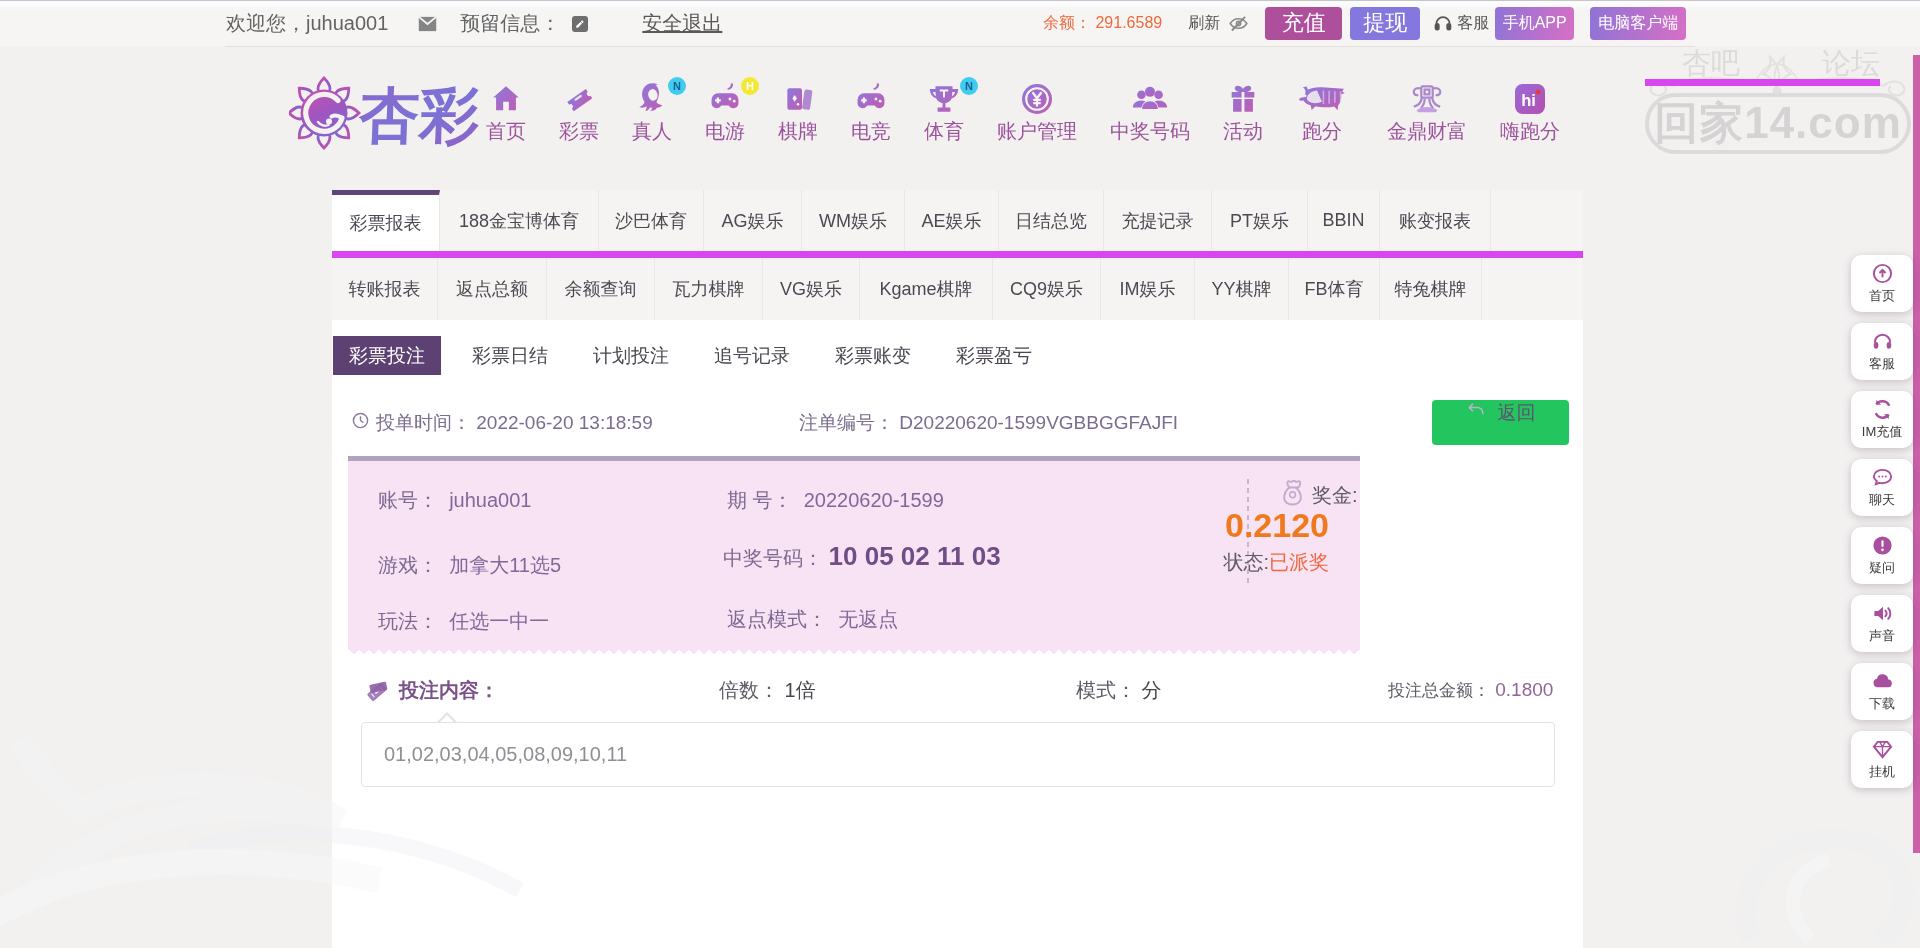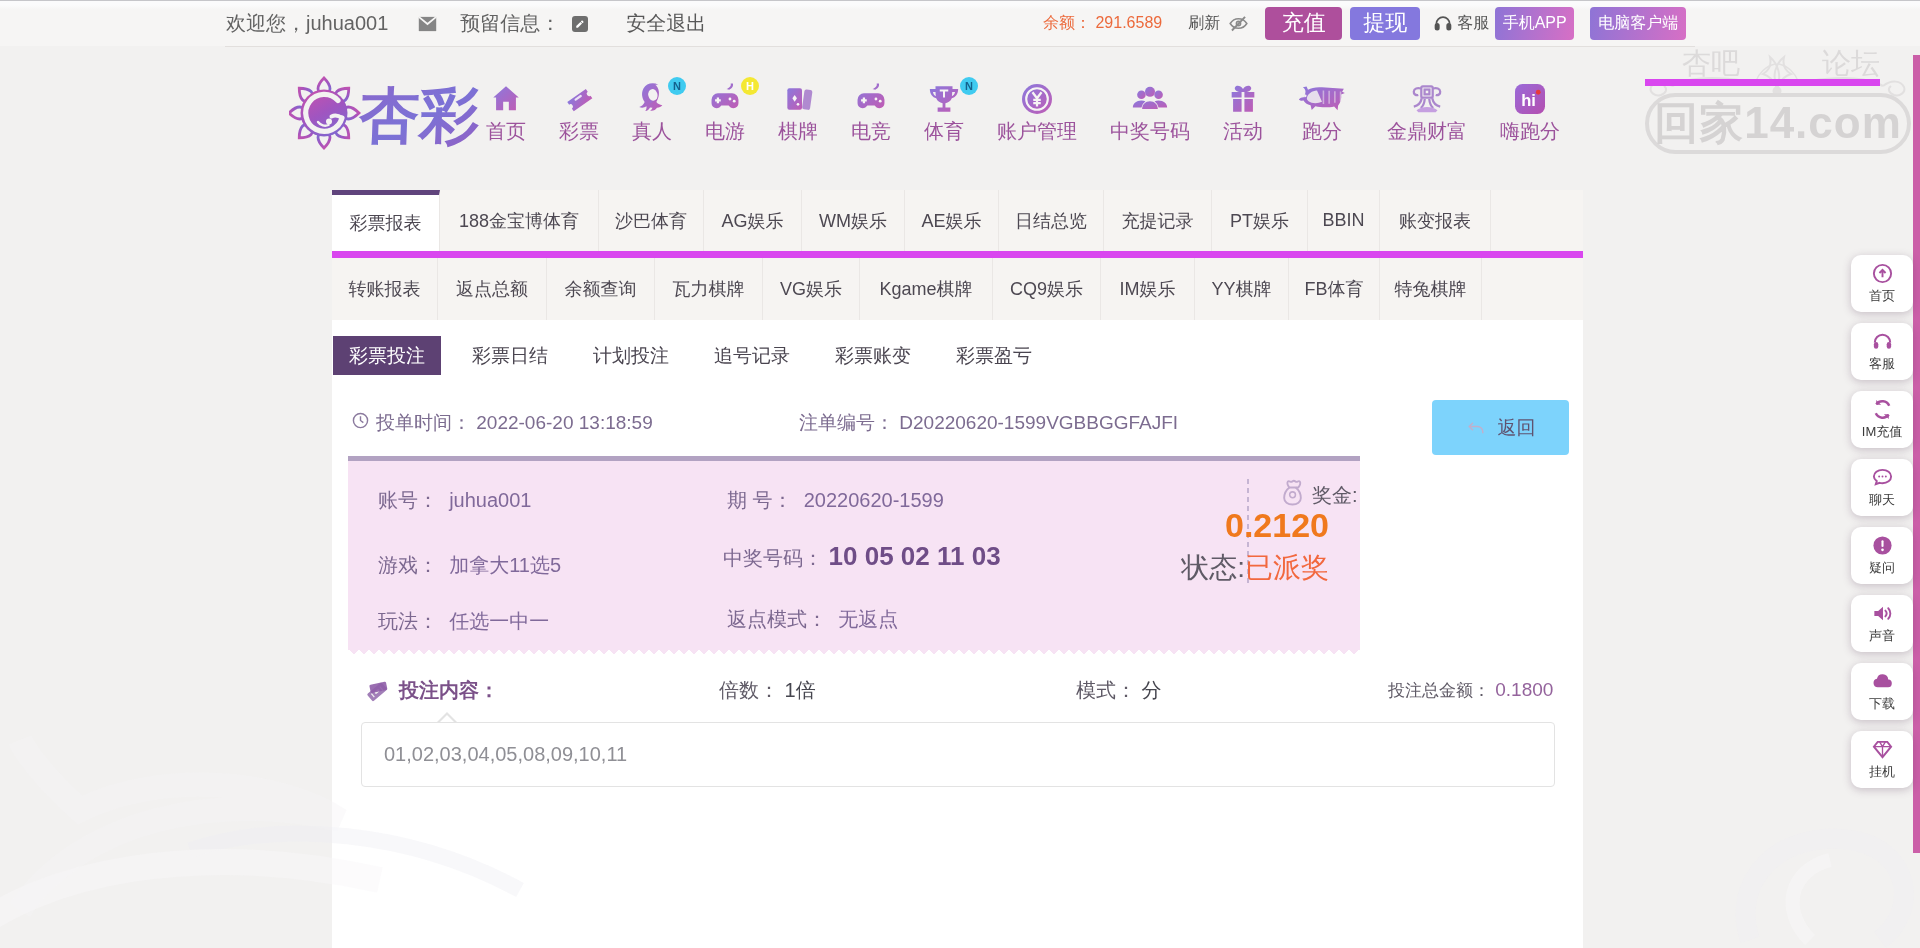--- a/index.html
+++ b/index.html
@@ -42,31 +42,31 @@
 .row2 .tab { height:62px; }
 .row1 { border-bottom:7px solid #d946ef; }
 .tab.active1 { background:#fff; border-top:5px solid #60447c; }
 .filler { flex:1; background:#f6f4f2; }
 
 #row3 { position:absolute; left:1px; top:146px; height:39px; display:flex; align-items:center; }
 .sub { font-size:19px; color:#4a4550; }
 .sub.active { width:108px; height:39px; background:#5d4173; color:#fff; display:flex; align-items:center; justify-content:center; }
 
 #inforow { position:absolute; left:0; top:210px; width:1251px; height:41px; font-size:19px; color:#7c6c90; }
-#backbtn { position:absolute; left:1100px; top:0; width:137px; height:55px; background:#7dd3fc; border-radius:4px; color:#5f5370; display:flex; align-items:center; justify-content:center; font-size:19px; }
+#backbtn { position:absolute; left:1100px; top:0; width:137px; height:45px; background:#22c55e; border-radius:4px; color:#5f5370; display:flex; align-items:flex-start; justify-content:center; font-size:19px; }
 
 #panel { position:absolute; left:16px; top:266px; width:1012px; }
 #panel .strip { height:5px; background:#b2a2c2; }
 #panel .pbody { position:relative; background:#f7e3f4; height:184px; }
 #panel .zig { height:10px; background:#f7e3f4; -webkit-mask:conic-gradient(from 135deg at top,#0000,#000 1deg 89deg,#0000 90deg) 50%/10px 100%; mask:conic-gradient(from 135deg at top,#0000,#000 1deg 89deg,#0000 90deg) 50%/10px 100%; transform:scaleY(-1); }
 .prow { position:absolute; font-size:20px; color:#7c6890; white-space:nowrap; }
 .pval { color:#80699a; }
 #dash { position:absolute; left:899px; top:18px; height:106px; width:2px; background:repeating-linear-gradient(#c6b5d3 0 5px, rgba(0,0,0,0) 5px 9px); }
 .bigwin { position:absolute; right:31px; top:45px; font-size:34px; font-weight:bold; color:#f0791d; }
-.status { position:absolute; right:31px; top:88px; font-size:28px; color:#5f5a66; }
+.status { position:absolute; right:31px; top:88px; font-size:20px; color:#5f5a66; }
 .status b { color:#f2683e; font-weight:normal; }
 
 #betrow { position:absolute; left:0; top:487px; width:1251px; font-size:20px; color:#5f5a66; }
 #betrow .lbl-main { font-size:20px; font-weight:bold; color:#7b5189; }
 #betbox { position:absolute; left:29px; top:532px; width:1194px; height:65px; border:1px solid #e3e3e3; border-radius:4px; background:#fff; color:#8f8f95; font-size:20px; display:flex; align-items:center; padding-left:22px; }
 #notch { position:absolute; left:105px; top:522px; width:0; height:0; border-left:10px solid transparent; border-right:10px solid transparent; border-bottom:10px solid #e3e3e3; }
 #notch2 { position:absolute; left:107px; top:525px; width:0; height:0; border-left:8px solid transparent; border-right:8px solid transparent; border-bottom:8px solid #fff; }
 
 .tool { position:absolute; left:1851px; width:62px; height:57px; background:#fff; border-radius:10px; box-shadow:0 2px 8px rgba(90,60,90,.28); display:flex; flex-direction:column; align-items:center; justify-content:center; z-index:5; }
 .tool .tlabel { font-size:13px; color:#3a3a3a; margin-top:2px; }
@@ -85,21 +85,21 @@
           <path d="M1 1h22v18H1z" fill="#858585"></path>
           <path d="M1 1l11 9L23 1" stroke="#f6f5f4" stroke-width="2.2" fill="none"></path>
         </svg>
     <span style="margin-right:12px">预留信息：</span>
     <span class="edit-sq">
           <svg width="10" height="10" viewBox="0 0 24 24">
             <path d="M3 17l10-10 4 4-10 10H3v-4z" fill="#fff"></path>
             <path d="M14 6l3-3 4 4-3 3z" fill="#fff"></path>
           </svg>
         </span>
-    <span style="margin-left:38px;color:#585858">安全退出</span>
+    <span style="margin-left:54px;text-decoration:underline;color:#585858">安全退出</span>
   </div>
   <div class="tb-right">
   </div>
  </div>
 </div>
 <div id="tbright" style="position:absolute;top:0;left:1043px;height:46px;display:flex;align-items:center;font-size:16px;color:#555;">
    <span class="balance">余额：&nbsp;291.6589</span>
    <span style="margin-left:26px">刷新</span>
    <svg width="21" height="21" viewBox="0 0 24 24" style="margin-left:8px" fill="none" stroke="#8a8a8a" stroke-width="1.8">
       <path d="M2.5 12s3.5-5.5 9.5-5.5S21.5 12 21.5 12 18 17.5 12 17.5 2.5 12 2.5 12z"></path>

